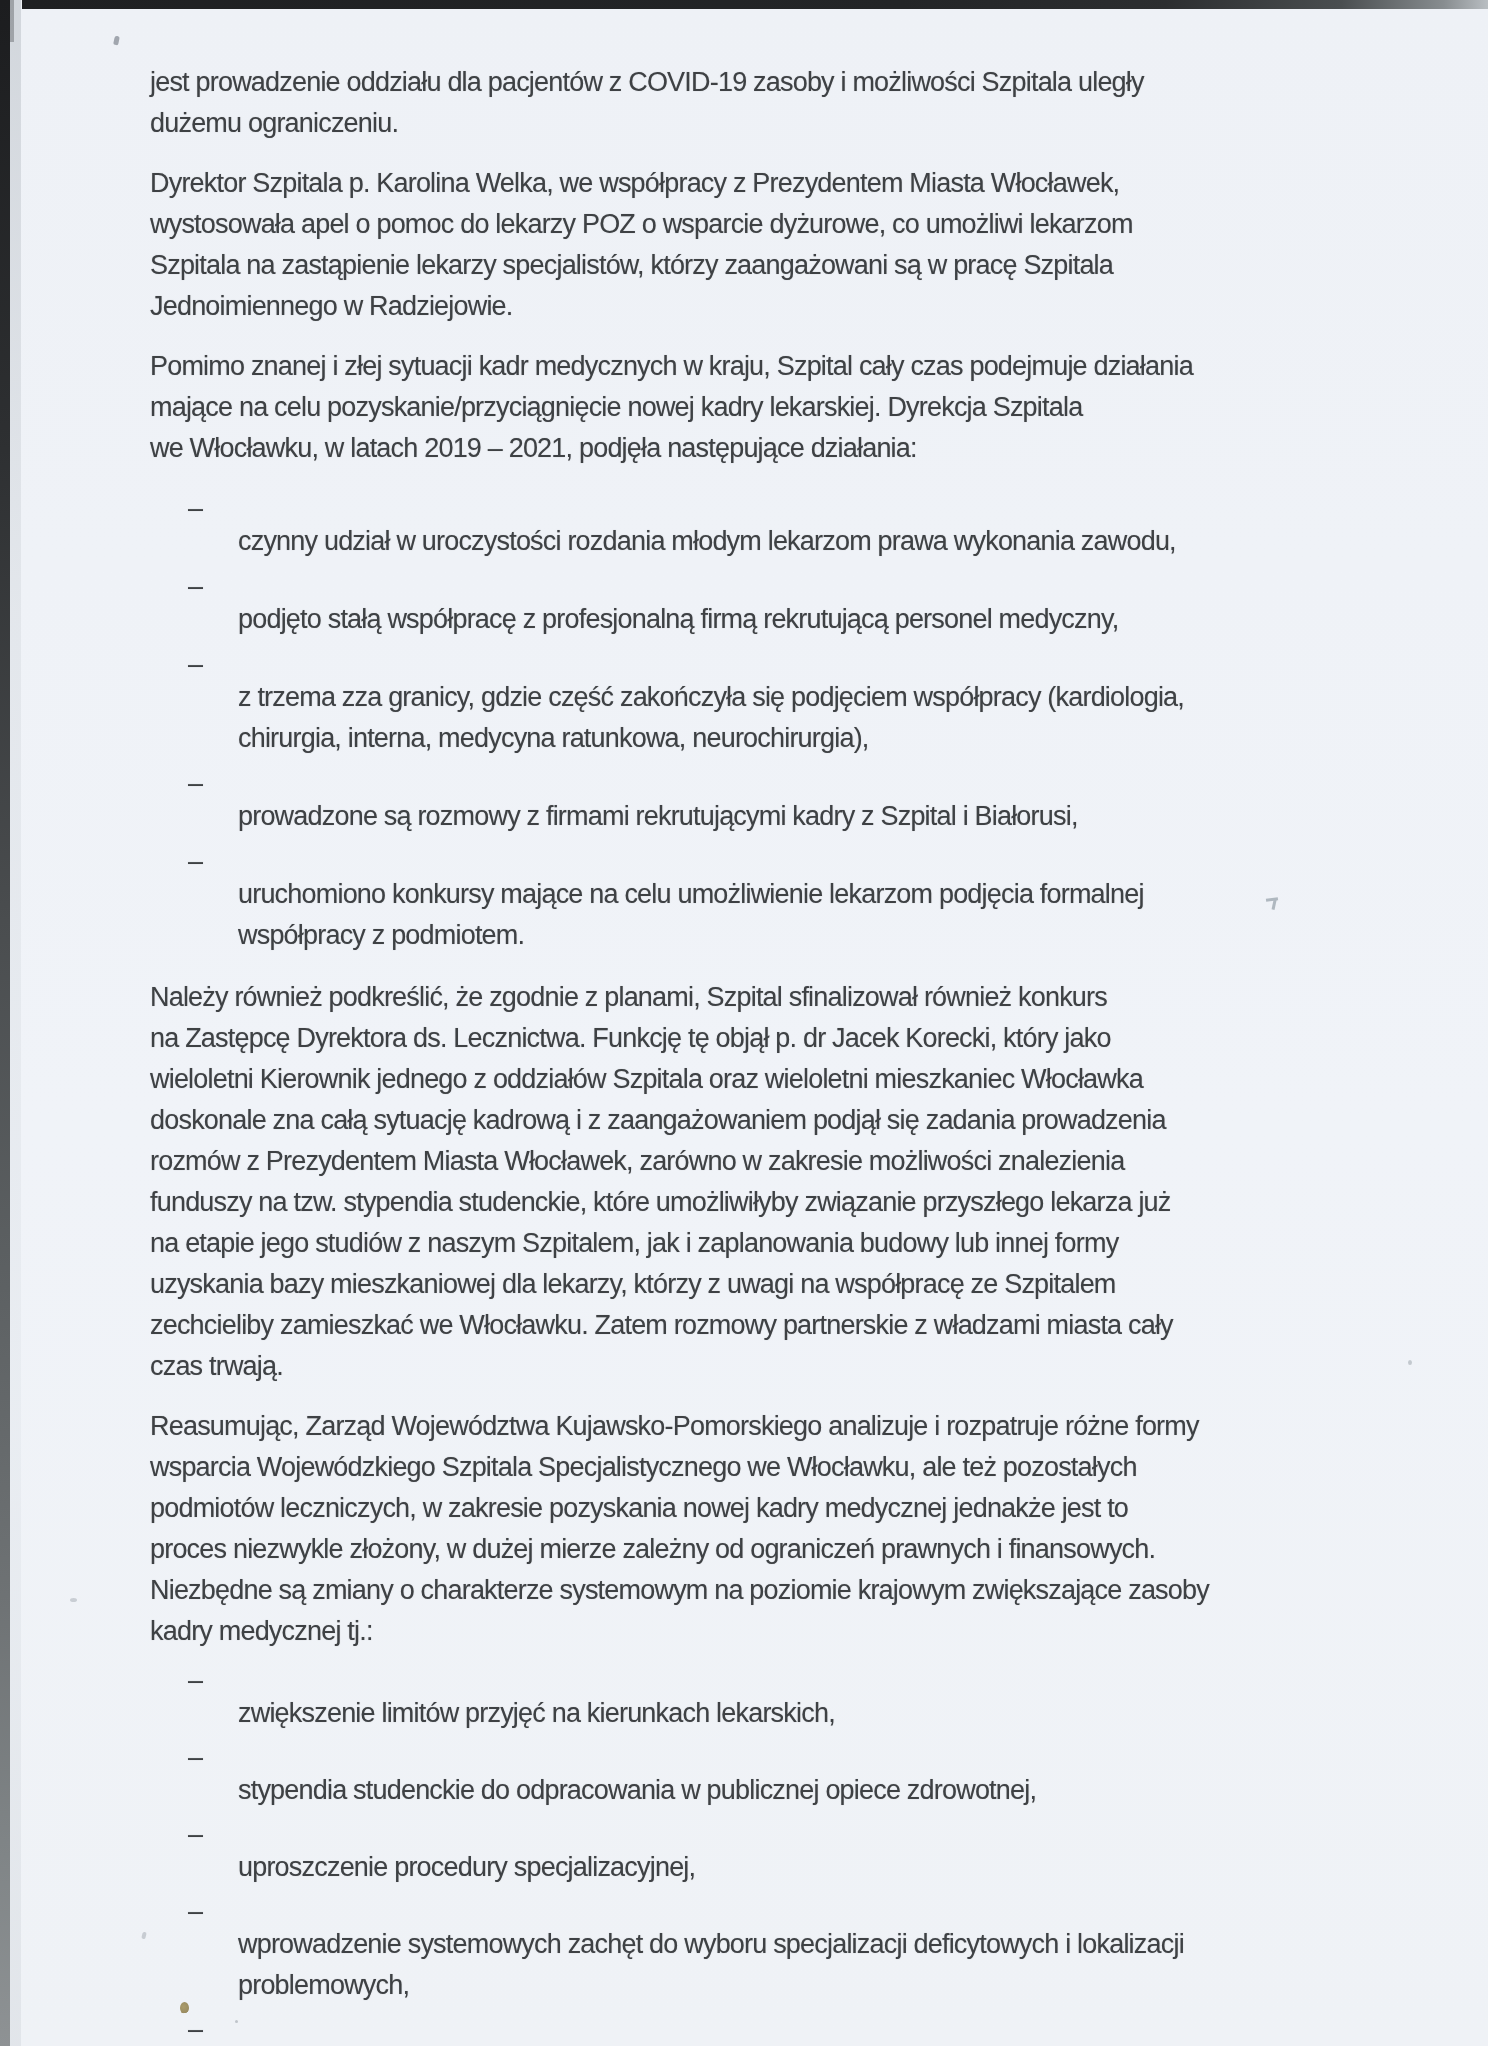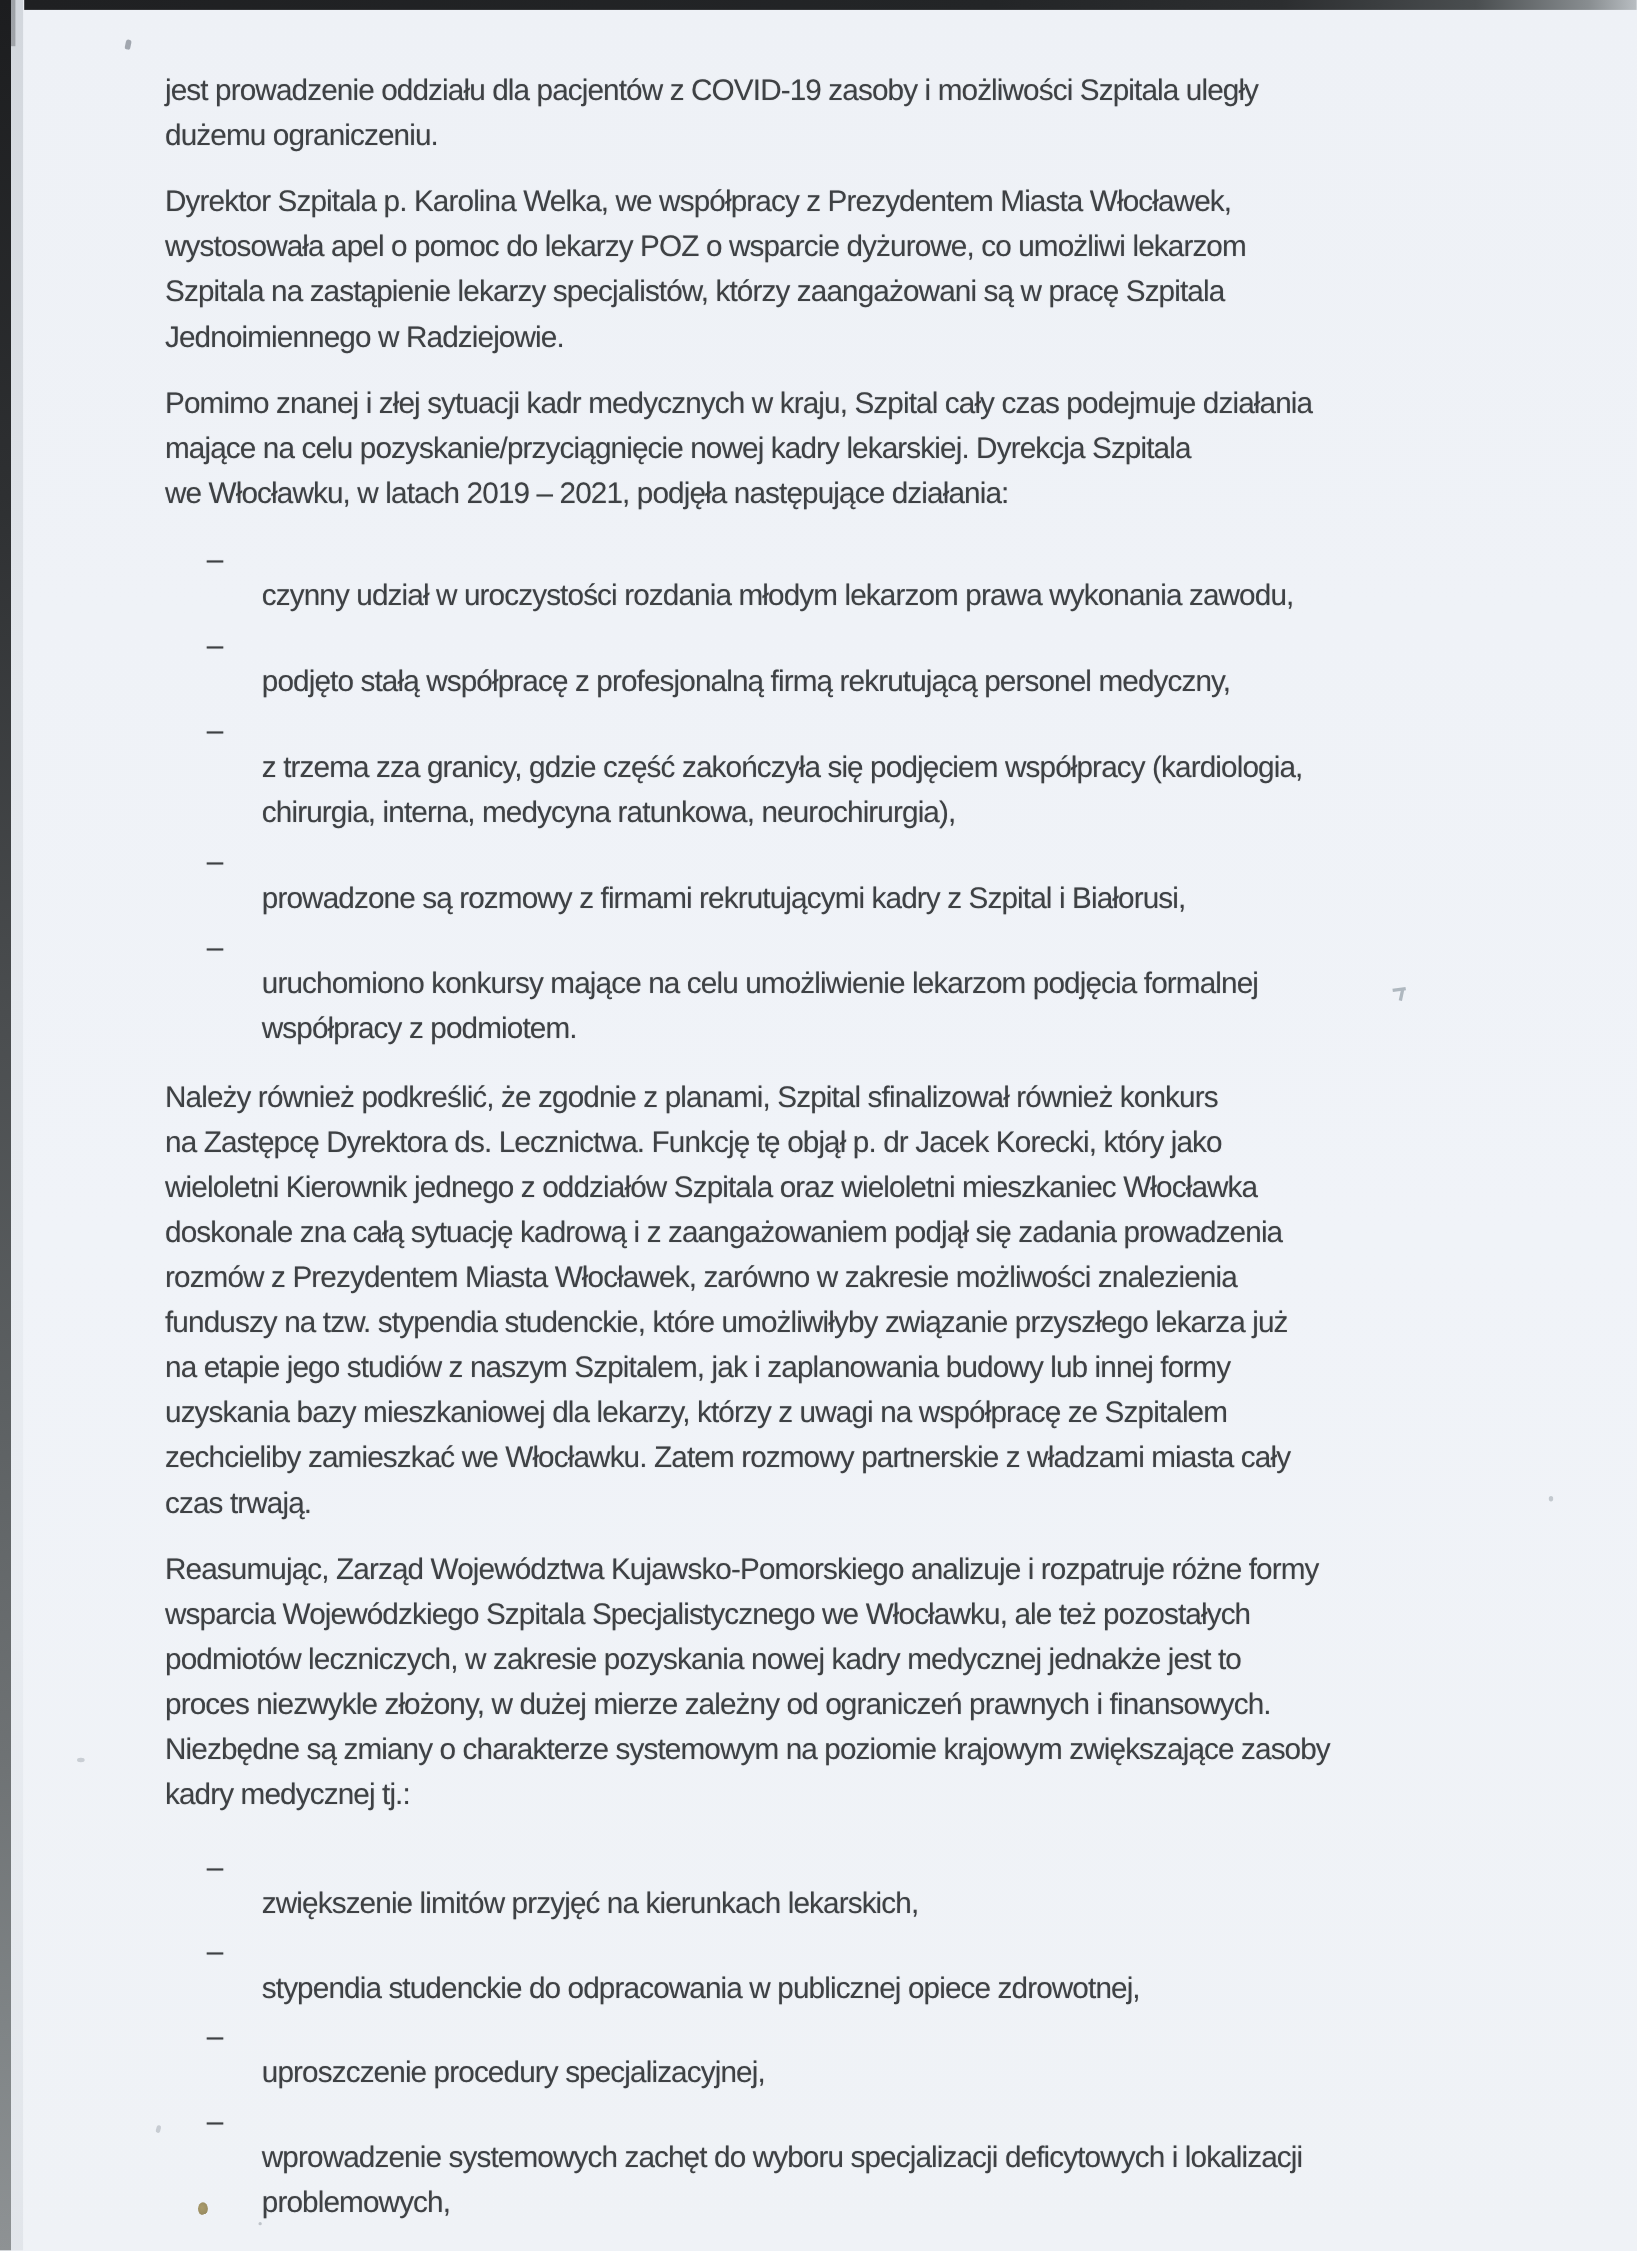--- a/index.html
+++ b/index.html
@@ -58,21 +58,21 @@
     position: absolute; left: 150px; top: 0; width: 1270px;
     padding-top: 62px;
     color: #3e4144;
     font-size: 27px;
     letter-spacing: -0.8px;
     text-shadow: 0 0 1px rgba(62, 65, 68, 0.35);
   }
   .para { margin: 0 0 19px 0; }
   .line { display: block; line-height: 41px; white-space: nowrap; }
   #p3 { }
-  #p5 { margin-bottom: 25px; }
+  #p5 { margin-bottom: 8px; }
   .list { margin: 0 0 21px 0; padding: 0; list-style: none; }
   .list-item { display: flex; margin-bottom: 4px; }
   #list2 .list-item { margin-bottom: 3px; }
   .bullet-marker {
     flex: none; width: 88px; padding-left: 38px; box-sizing: border-box;
     line-height: 41px;
   }
   .li-lines { flex: 1 1 auto; min-width: 0; margin-top: 33px; }
 </style>
 </head>

